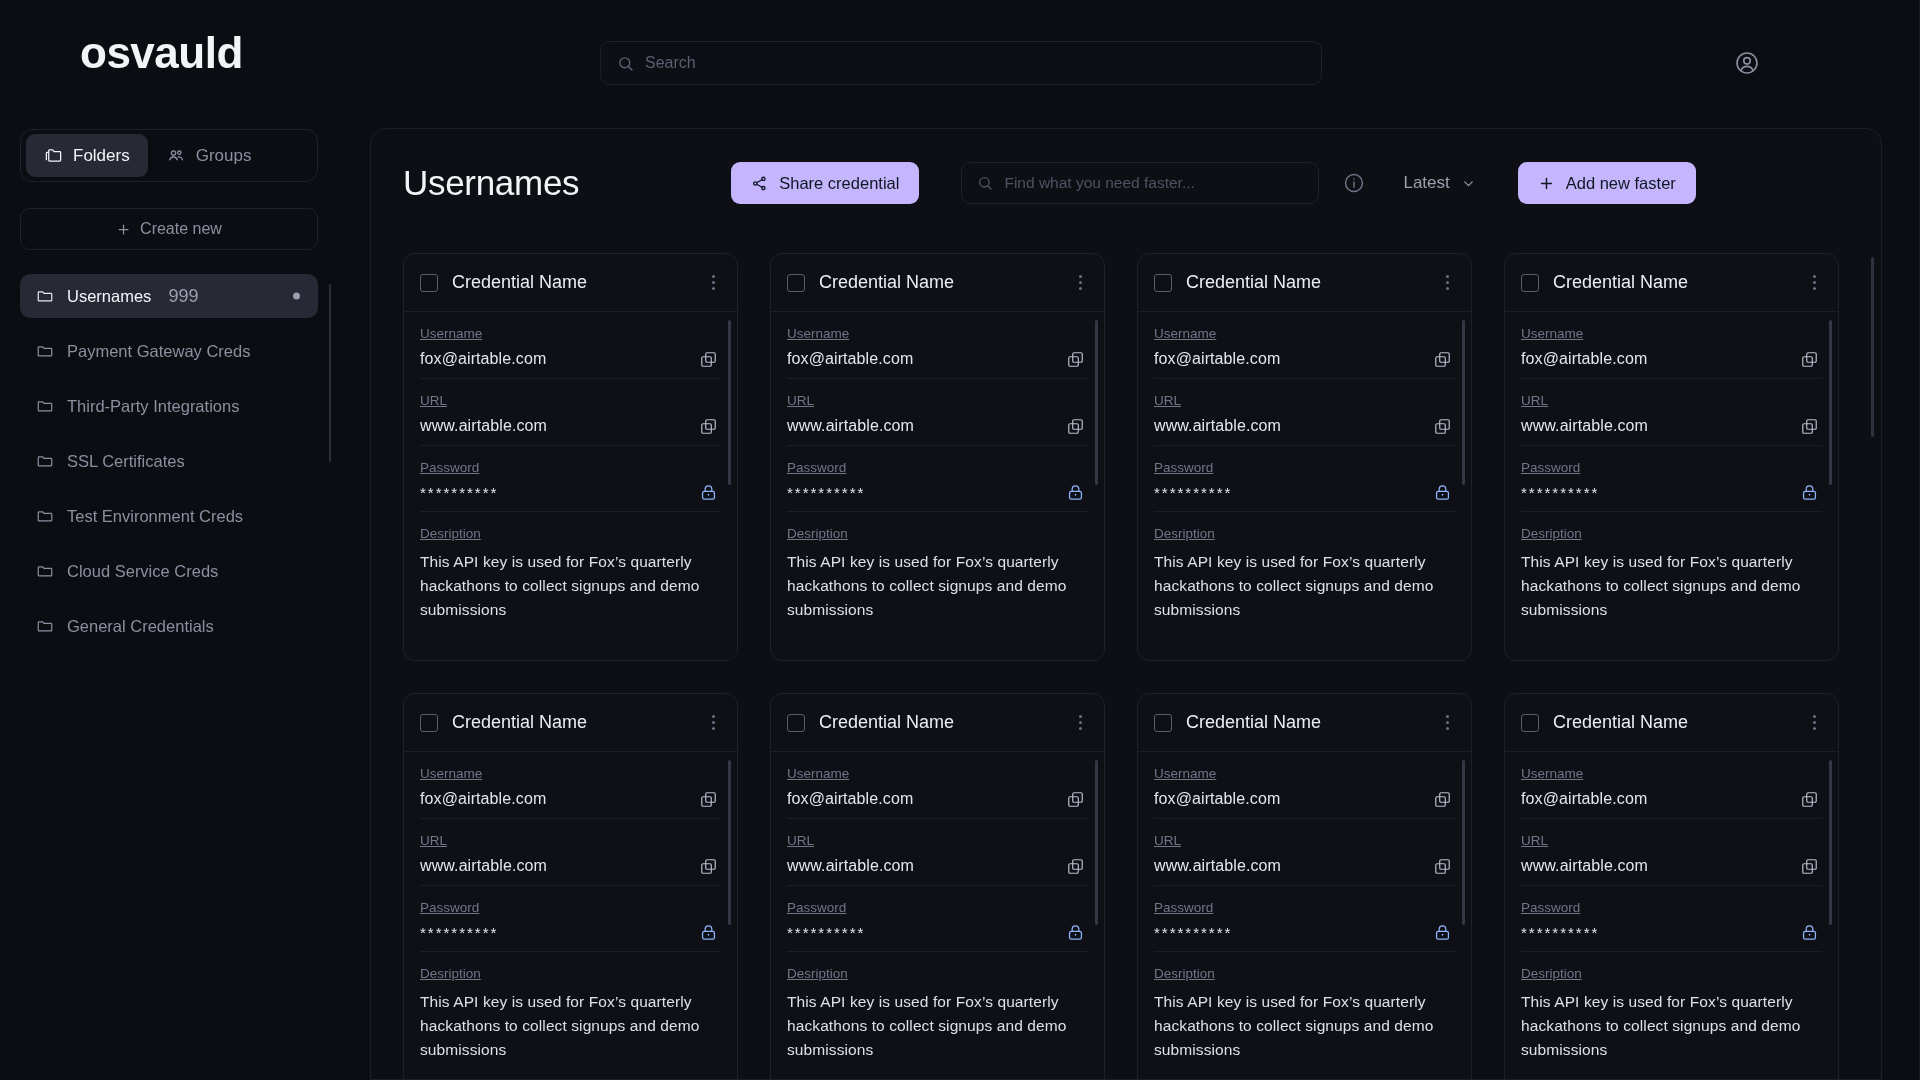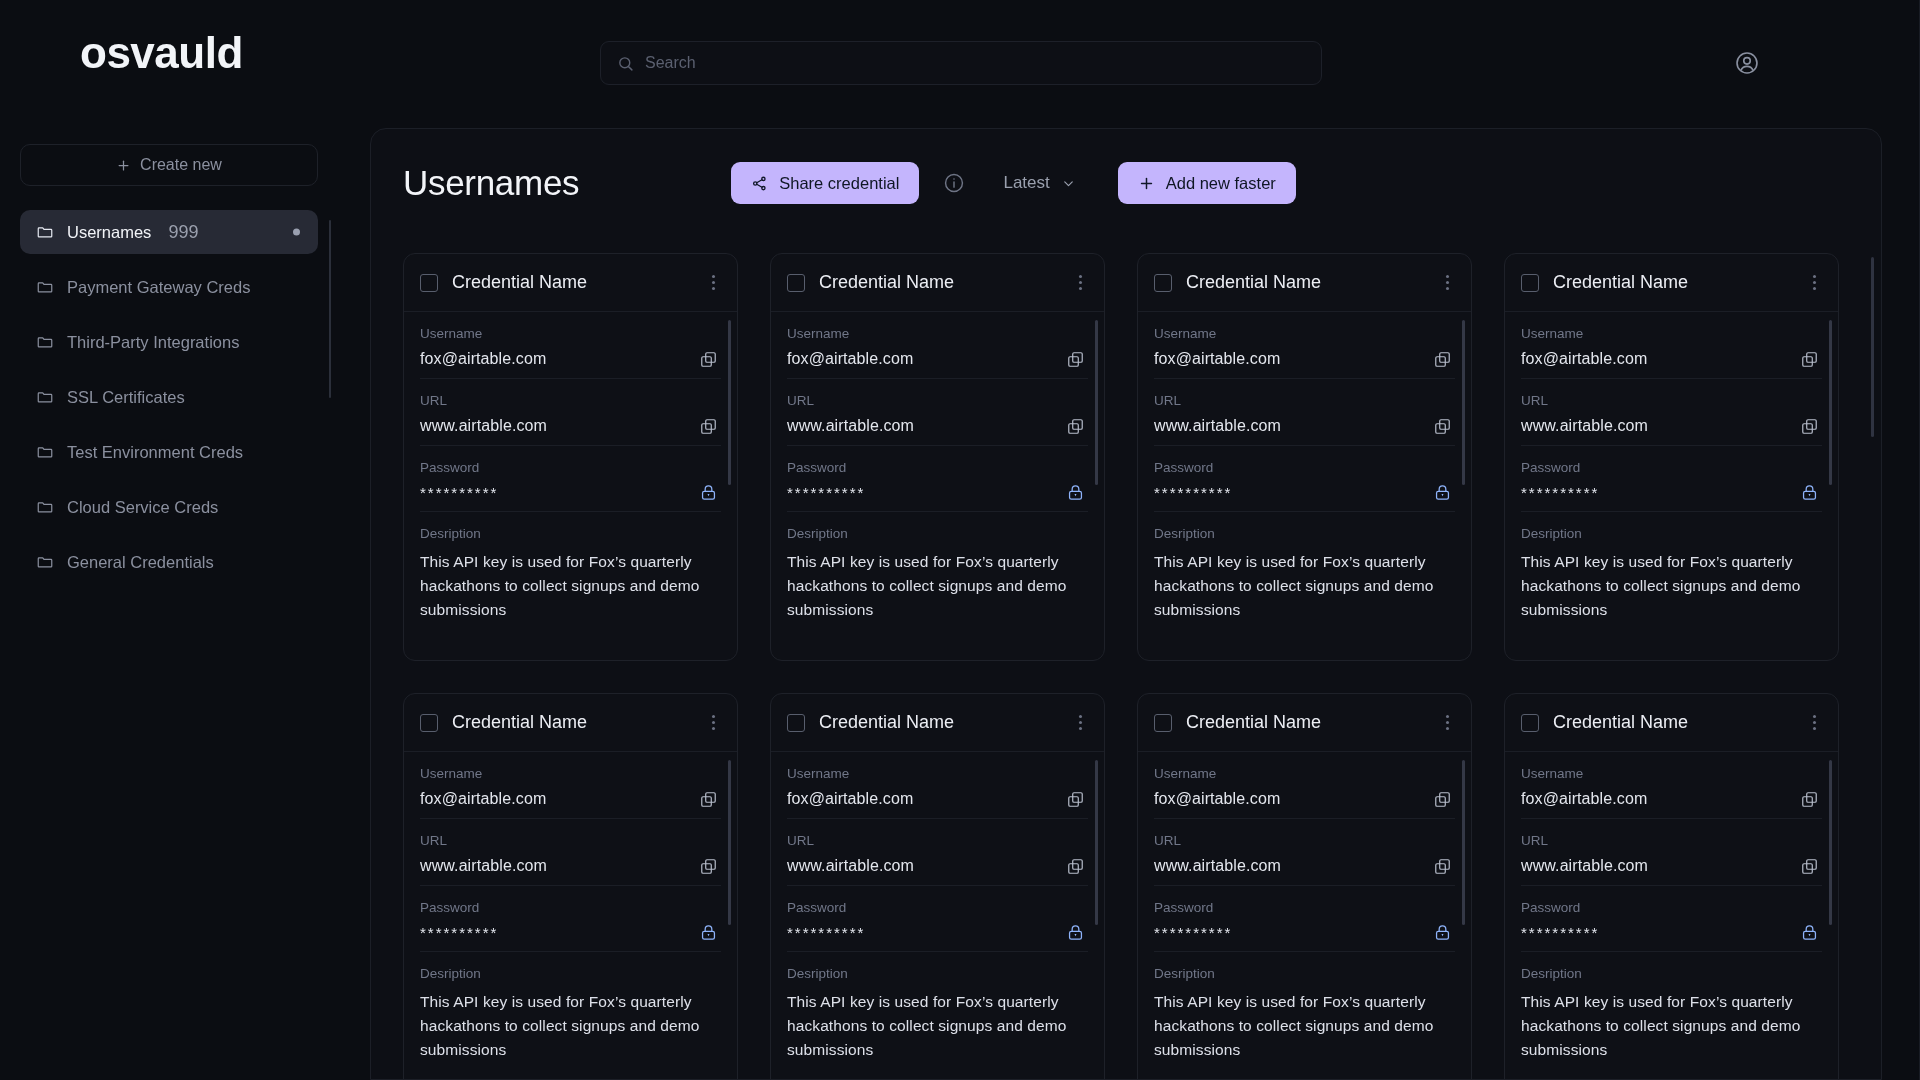--- a/index.html
+++ b/index.html
@@ -125,21 +125,21 @@
   }
   .cbox {
     width: 18px; height: 18px; border: 1.6px solid #585e6d; border-radius: 3px;
   }
   .card-title { font-size: 18px; color: #eceef4; flex: 1; }
   .kebab { display: flex; flex-direction: column; gap: 3px; padding: 4px 6px; }
   .kebab i { width: 3px; height: 3px; border-radius: 50%; background: #6b7182; display: block; }
   .card-body { position: relative; padding: 0 16px; }
   .field { border-bottom: 1px solid #1b1e26; padding: 14px 0 10px 0; position: relative; }
   .field:last-child { border-bottom: none; }
-  .f-label { font-size: 13.5px; color: #717789; margin-bottom: 9px; }
+  .f-label { font-size: 13.5px; color: #717789; margin-bottom: 9px; text-decoration: underline; }
   .f-value { font-size: 16px; color: #e4e7ee; letter-spacing: 0.1px; }
   .f-value.mask { letter-spacing: 2px; font-size: 15px; }
   .f-action {
     position: absolute; right: 2px; bottom: 8px;
     width: 22px; height: 22px; display: flex; align-items: center; justify-content: center;
   }
   .desc { padding-top: 14px; }
   .desc .f-value { line-height: 1.55; font-size: 15.5px; color: #dde0e9; }
   .card-scroll {
     position: absolute; right: 6px; top: 66px; width: 3px; height: 165px;
@@ -176,20 +176,42 @@
       <svg width="26" height="26" viewBox="0 0 24 24" fill="none" stroke="#8a90a0" stroke-width="1.5">
         <circle cx="12" cy="12" r="9.2"></circle>
         <circle cx="12" cy="10" r="3"></circle>
         <path d="M6.4 18.6a6.2 6.2 0 0 1 11.2 0"></path>
       </svg>
     </div>
   </div>
 
   <div class="sidebar">
 
+    <div class="seg">
+      <div class="seg-item active">
+        <span>
+          <svg width="19" height="19" viewBox="0 0 24 24" fill="none" stroke="#f2f4f8" stroke-width="1.6" stroke-linejoin="round">
+            <path d="M7 5h4l1.6 2H20a1 1 0 0 1 1 1v10a1 1 0 0 1-1 1H7a1 1 0 0 1-1-1V6a1 1 0 0 1 1-1z"></path>
+            <path d="M6 8H4a1 1 0 0 0-1 1v9"></path>
+          </svg>
+        </span>
+        <span>Folders</span>
+      </div>
+      <div class="seg-item">
+        <span>
+          <svg width="20" height="20" viewBox="0 0 24 24" fill="none" stroke="#8b909f" stroke-width="1.6" stroke-linecap="round">
+            <circle cx="9" cy="8.5" r="2.6"></circle>
+            <circle cx="16" cy="8" r="2"></circle>
+            <path d="M4.6 16.5a4.6 4.6 0 0 1 8.8 0"></path>
+            <path d="M14.8 13.2a3.9 3.9 0 0 1 4.8 3.3"></path>
+          </svg>
+        </span>
+        <span>Groups</span>
+      </div>
+    </div>
 
     <div class="create-new">
       <span>
         <svg width="15" height="15" viewBox="0 0 24 24" fill="none" stroke="#8b909f" stroke-width="2" stroke-linecap="round">
           <line x1="12" y1="5" x2="12" y2="19"></line>
             <line x1="5" y1="12" x2="19" y2="12"></line>
         </svg>
       </span>
       <span>Create new</span>
     </div>
@@ -277,20 +299,29 @@
             <circle cx="17.5" cy="5.5" r="2.3"></circle>
             <circle cx="6" cy="12" r="2.3"></circle>
             <circle cx="17.5" cy="18.5" r="2.3"></circle>
             <line x1="8.1" y1="10.9" x2="15.5" y2="6.7"></line>
             <line x1="8.1" y1="13.1" x2="15.5" y2="17.3"></line>
           </svg>
         </span>
         <span>Share credential</span>
       </button>
 
+      <div class="panel-search">
+        <span>
+          <svg width="16" height="16" viewBox="0 0 24 24" fill="none" stroke="#4e5362" stroke-width="2" stroke-linecap="round">
+            <circle cx="11" cy="11" r="7"></circle>
+              <line x1="16.5" y1="16.5" x2="21" y2="21"></line>
+          </svg>
+        </span>
+        <span class="ph">Find what you need faster...</span>
+      </div>
 
       <div class="info-btn">
         <svg width="22" height="22" viewBox="0 0 24 24" fill="none" stroke="#6d7384" stroke-width="1.6" stroke-linecap="round">
           <circle cx="12" cy="12" r="9.2"></circle>
           <line x1="12" y1="11" x2="12" y2="16.5"></line>
           <circle cx="12" cy="7.6" r="0.9" fill="#6d7384" stroke="none"></circle>
         </svg>
       </div>
 
       <div class="sortby">

